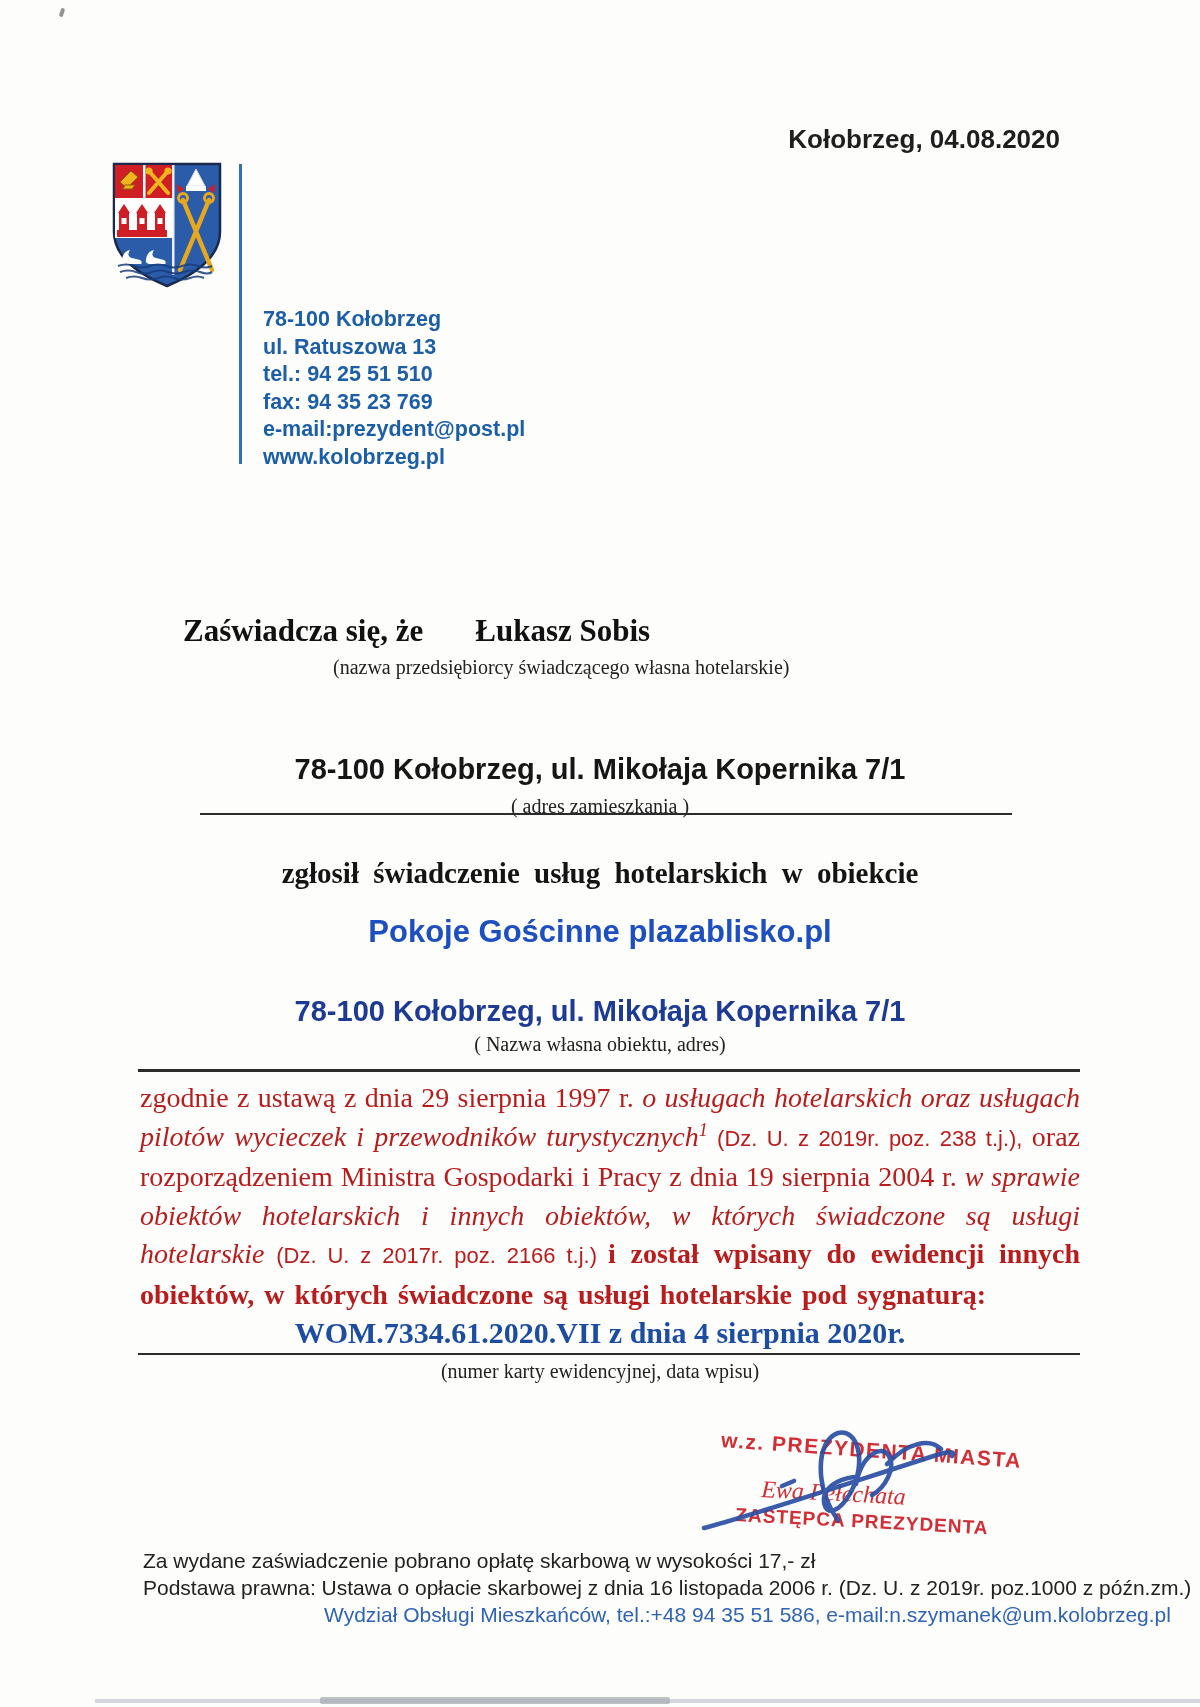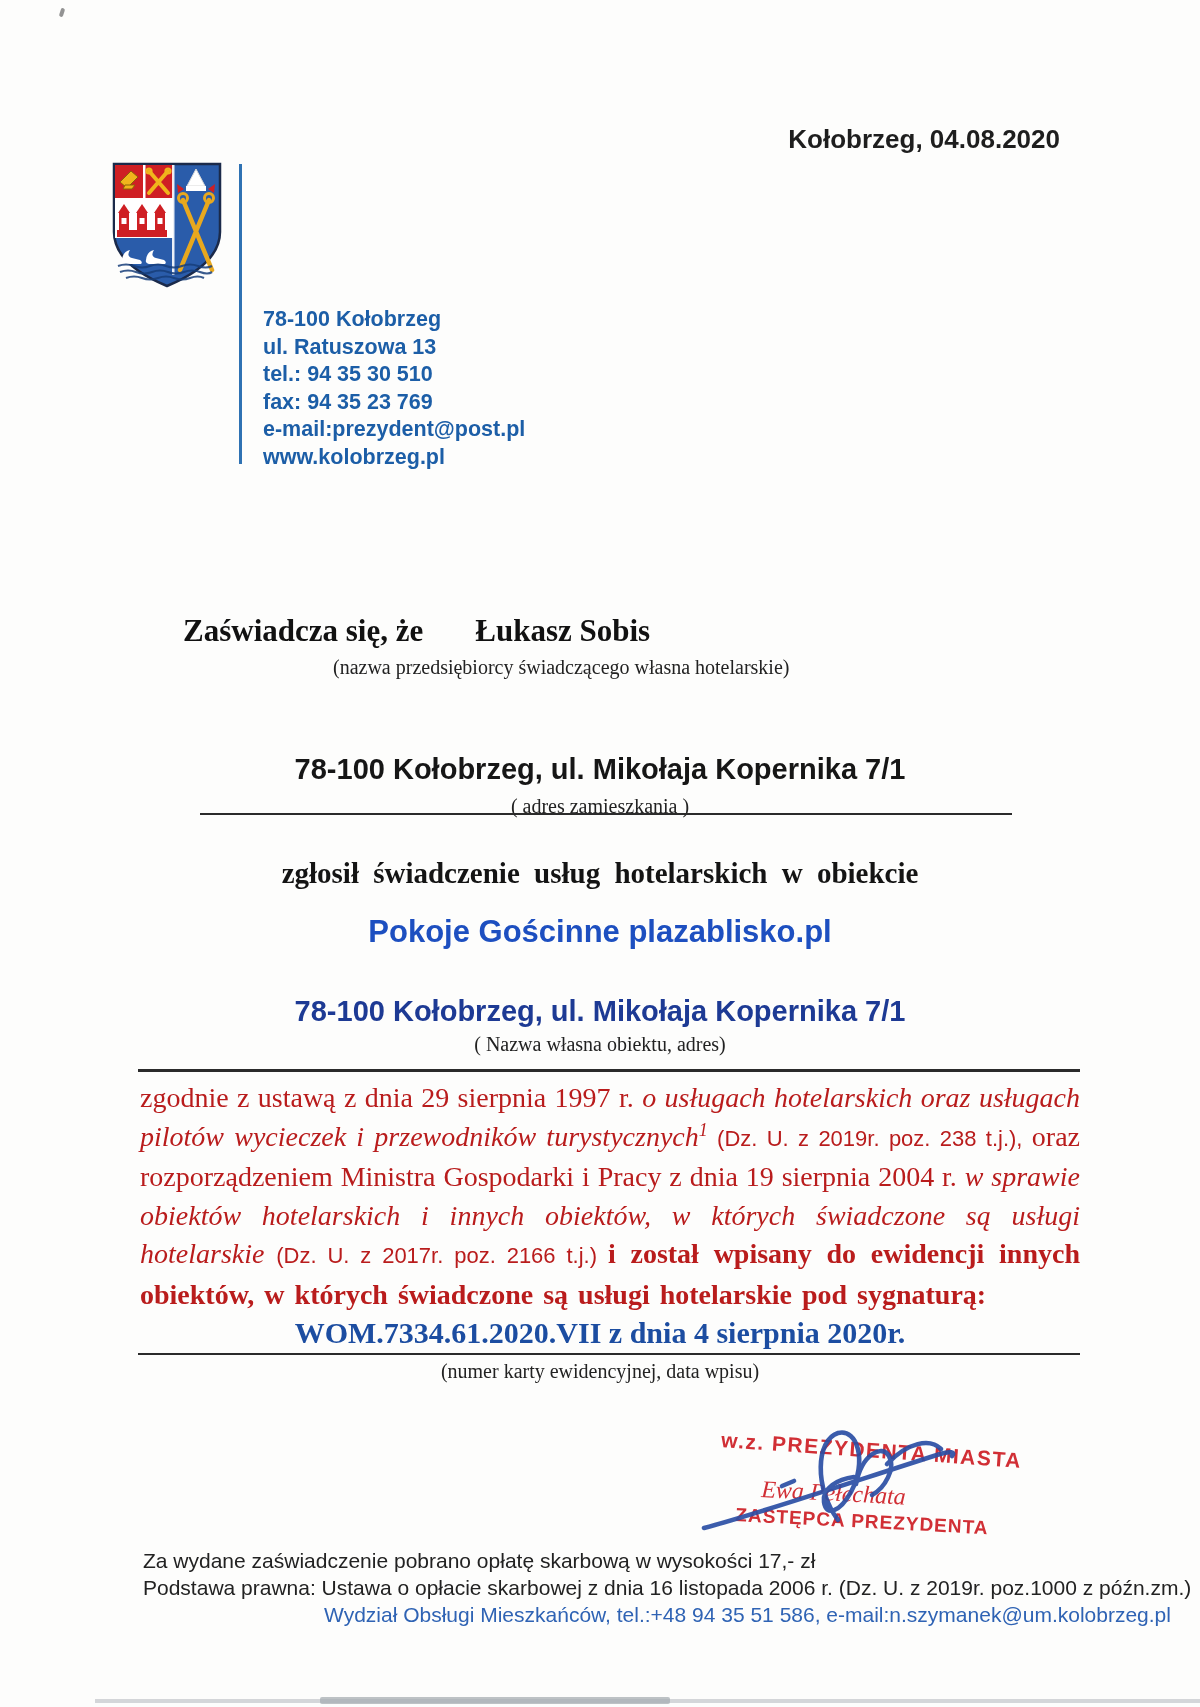--- a/index.html
+++ b/index.html
@@ -129,21 +129,21 @@
       </g>
     </svg>
   </div>
 
   <div class="abs vrule"></div>
 
 
   <div class="abs brand-address sans">
     <div>78-100 Kołobrzeg</div>
     <div>ul. Ratuszowa 13</div>
-    <div>tel.: 94 35 30 510</div>
+    <div>tel.: 94 25 51 510</div>
     <div>fax: 94 35 23 769</div>
     <div>e-mail:prezydent@post.pl</div>
     <div>www.kolobrzeg.pl</div>
   </div>
 
 
   <div class="abs certify-row">
     <span>Zaświadcza się, że</span><span class="name">Łukasz Sobis</span>
   </div>
   <div class="abs caption cap1">(nazwa przedsiębiorcy świadczącego własna hotelarskie)</div>

